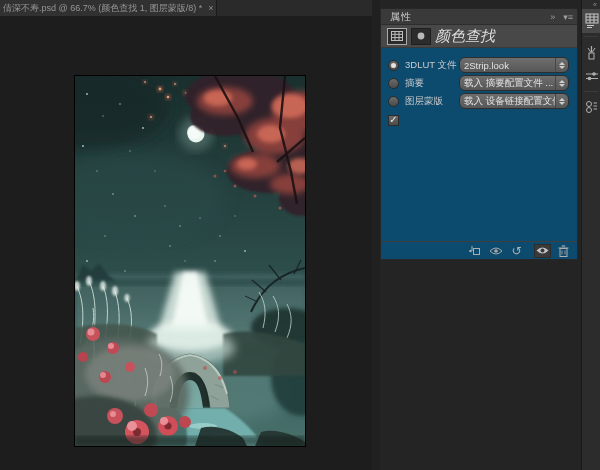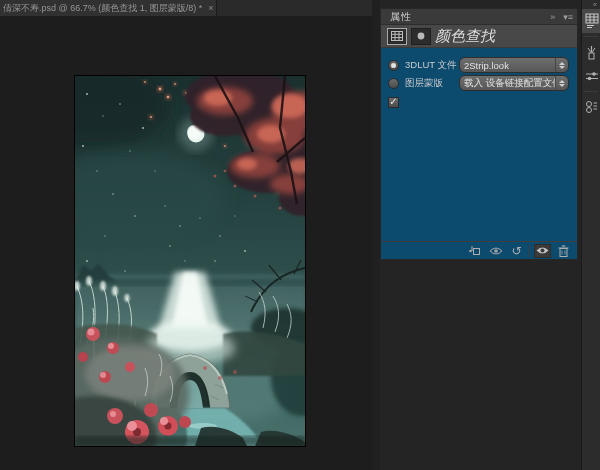--- a/index.html
+++ b/index.html
@@ -409,20 +409,31 @@
         <span class="dropdown">
           <span class="dd-text">2Strip.look</span>
           <span class="dd-arrows">
               <span class="tri-up"></span>
               <span class="tri-down"></span>
             </span>
         </span>
       </div>
       <div class="ctl-row">
         <span class="radio"></span>
+        <span class="ctl-label">摘要</span>
+        <span class="dropdown">
+          <span class="dd-text">载入 摘要配置文件 ...</span>
+          <span class="dd-arrows">
+              <span class="tri-up"></span>
+              <span class="tri-down"></span>
+            </span>
+        </span>
+      </div>
+      <div class="ctl-row">
+        <span class="radio"></span>
         <span class="ctl-label">图层蒙版</span>
         <span class="dropdown">
           <span class="dd-text">载入 设备链接配置文件 ...</span>
           <span class="dd-arrows">
               <span class="tri-up"></span>
               <span class="tri-down"></span>
             </span>
         </span>
       </div>
       <div class="chk-row">

